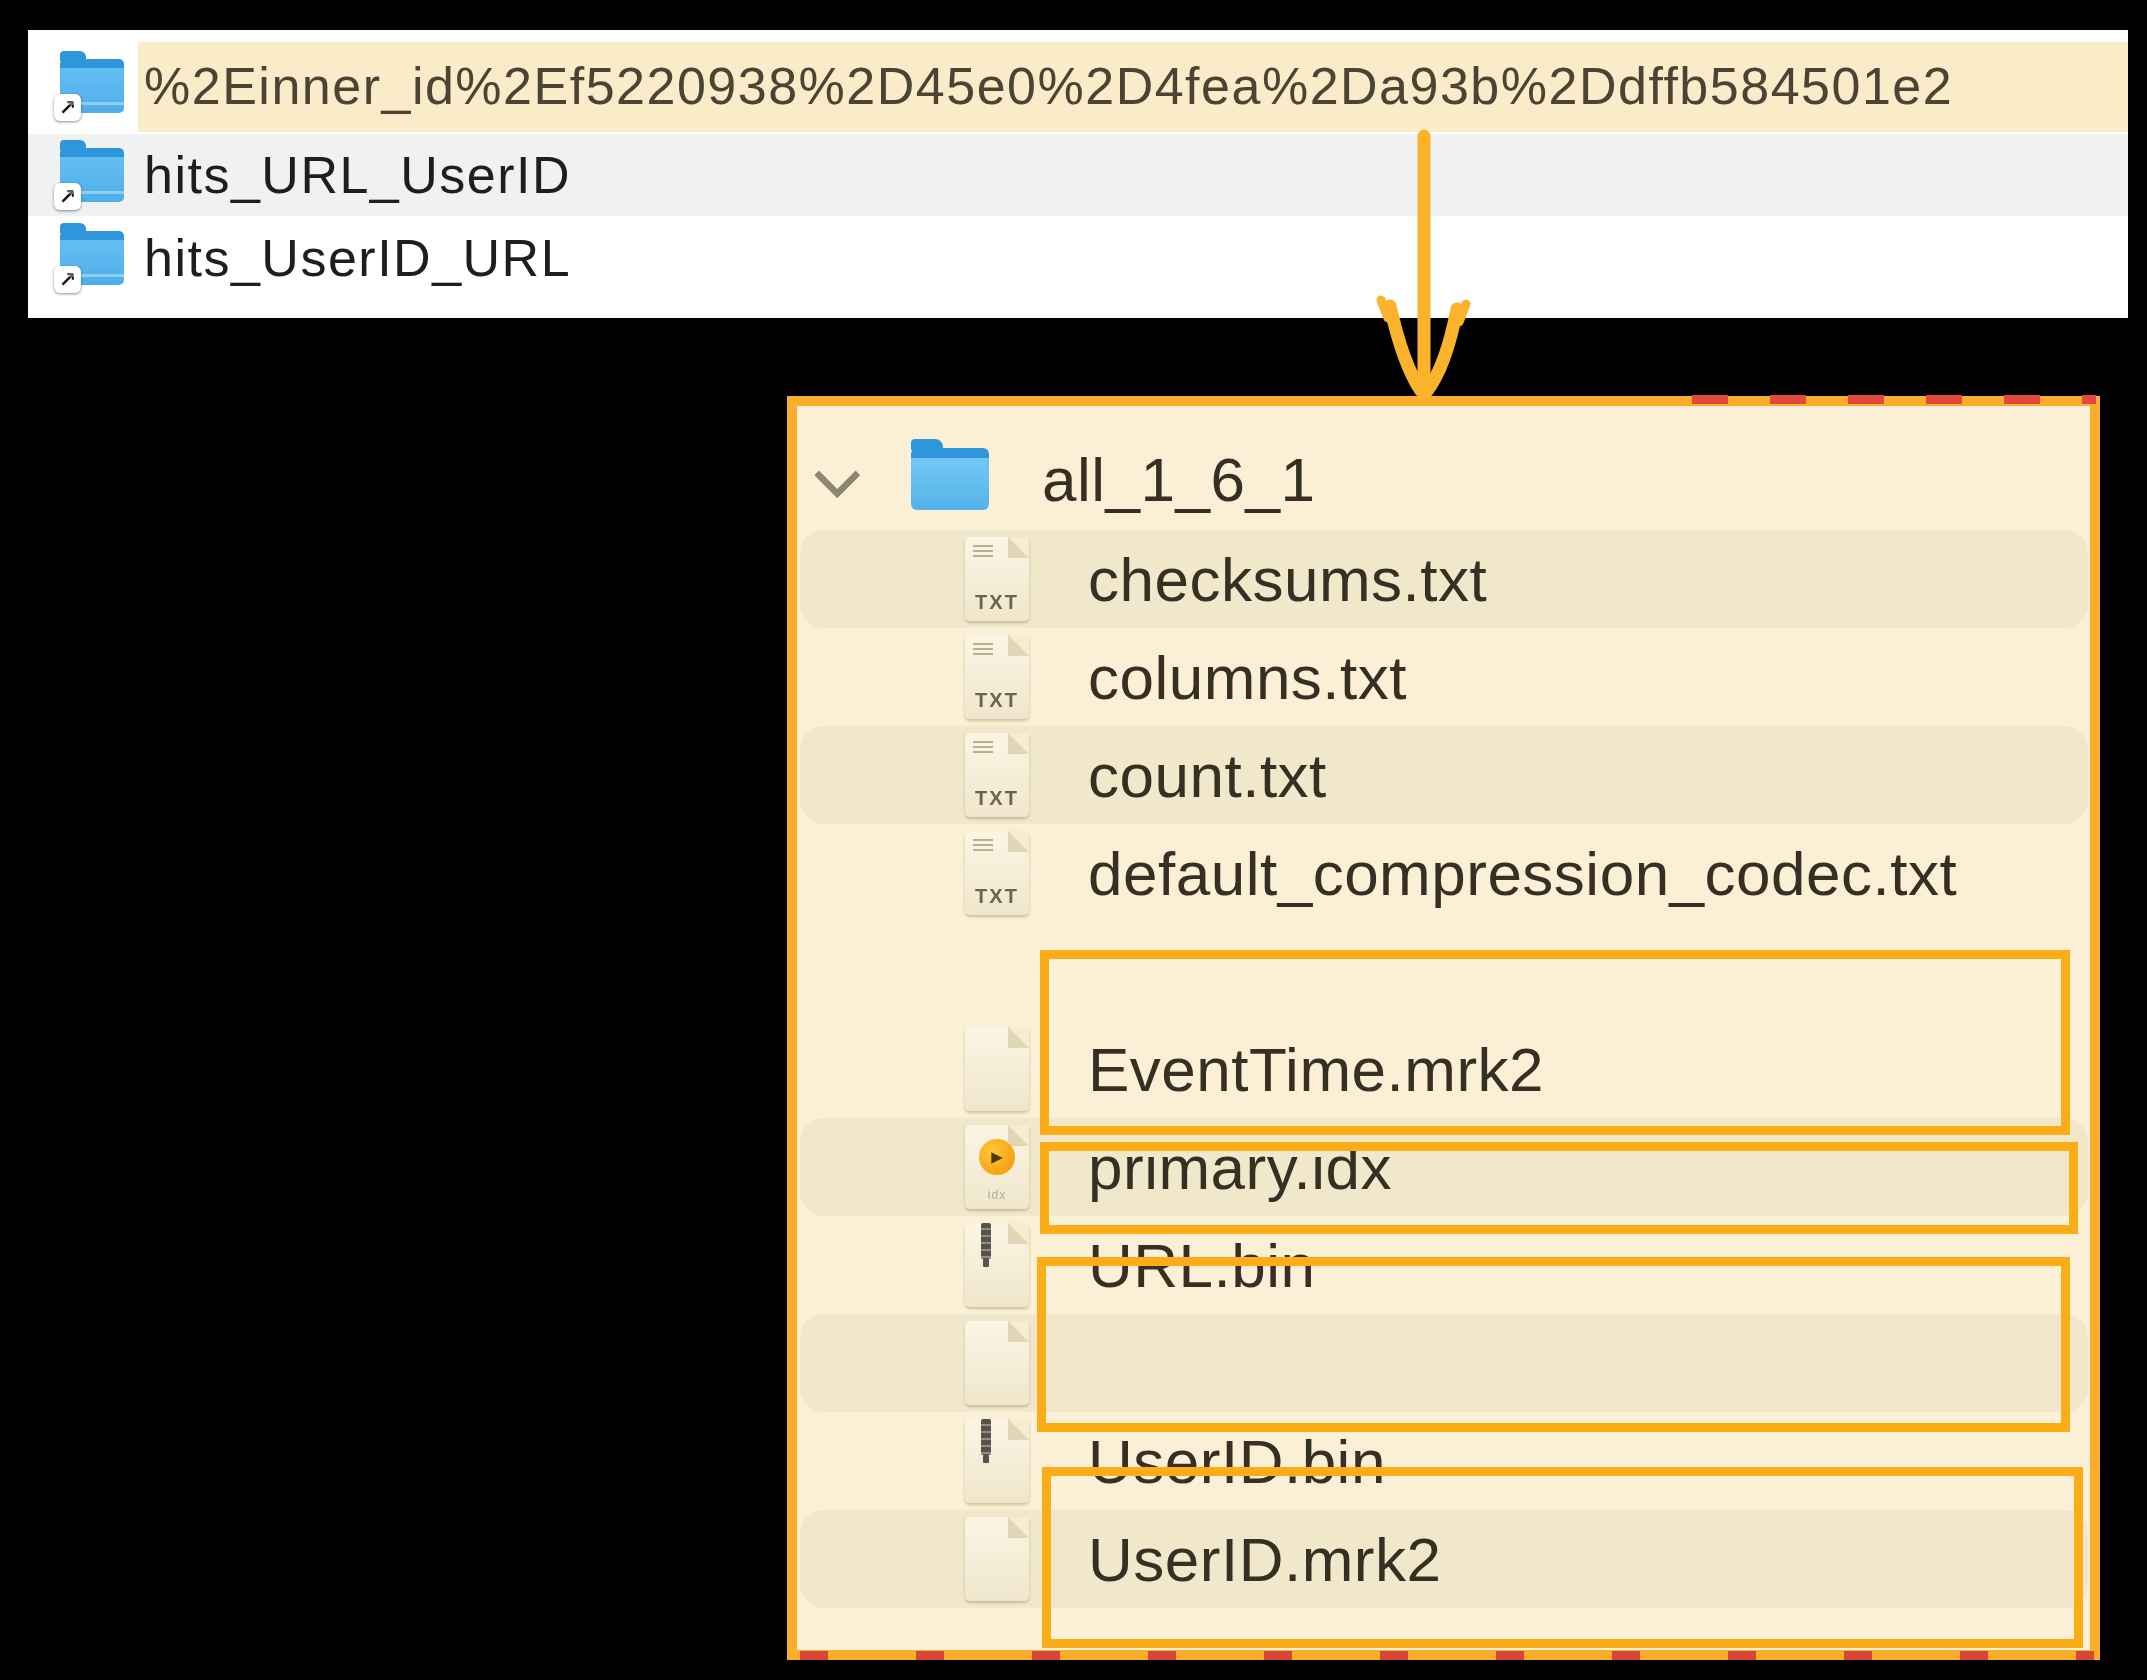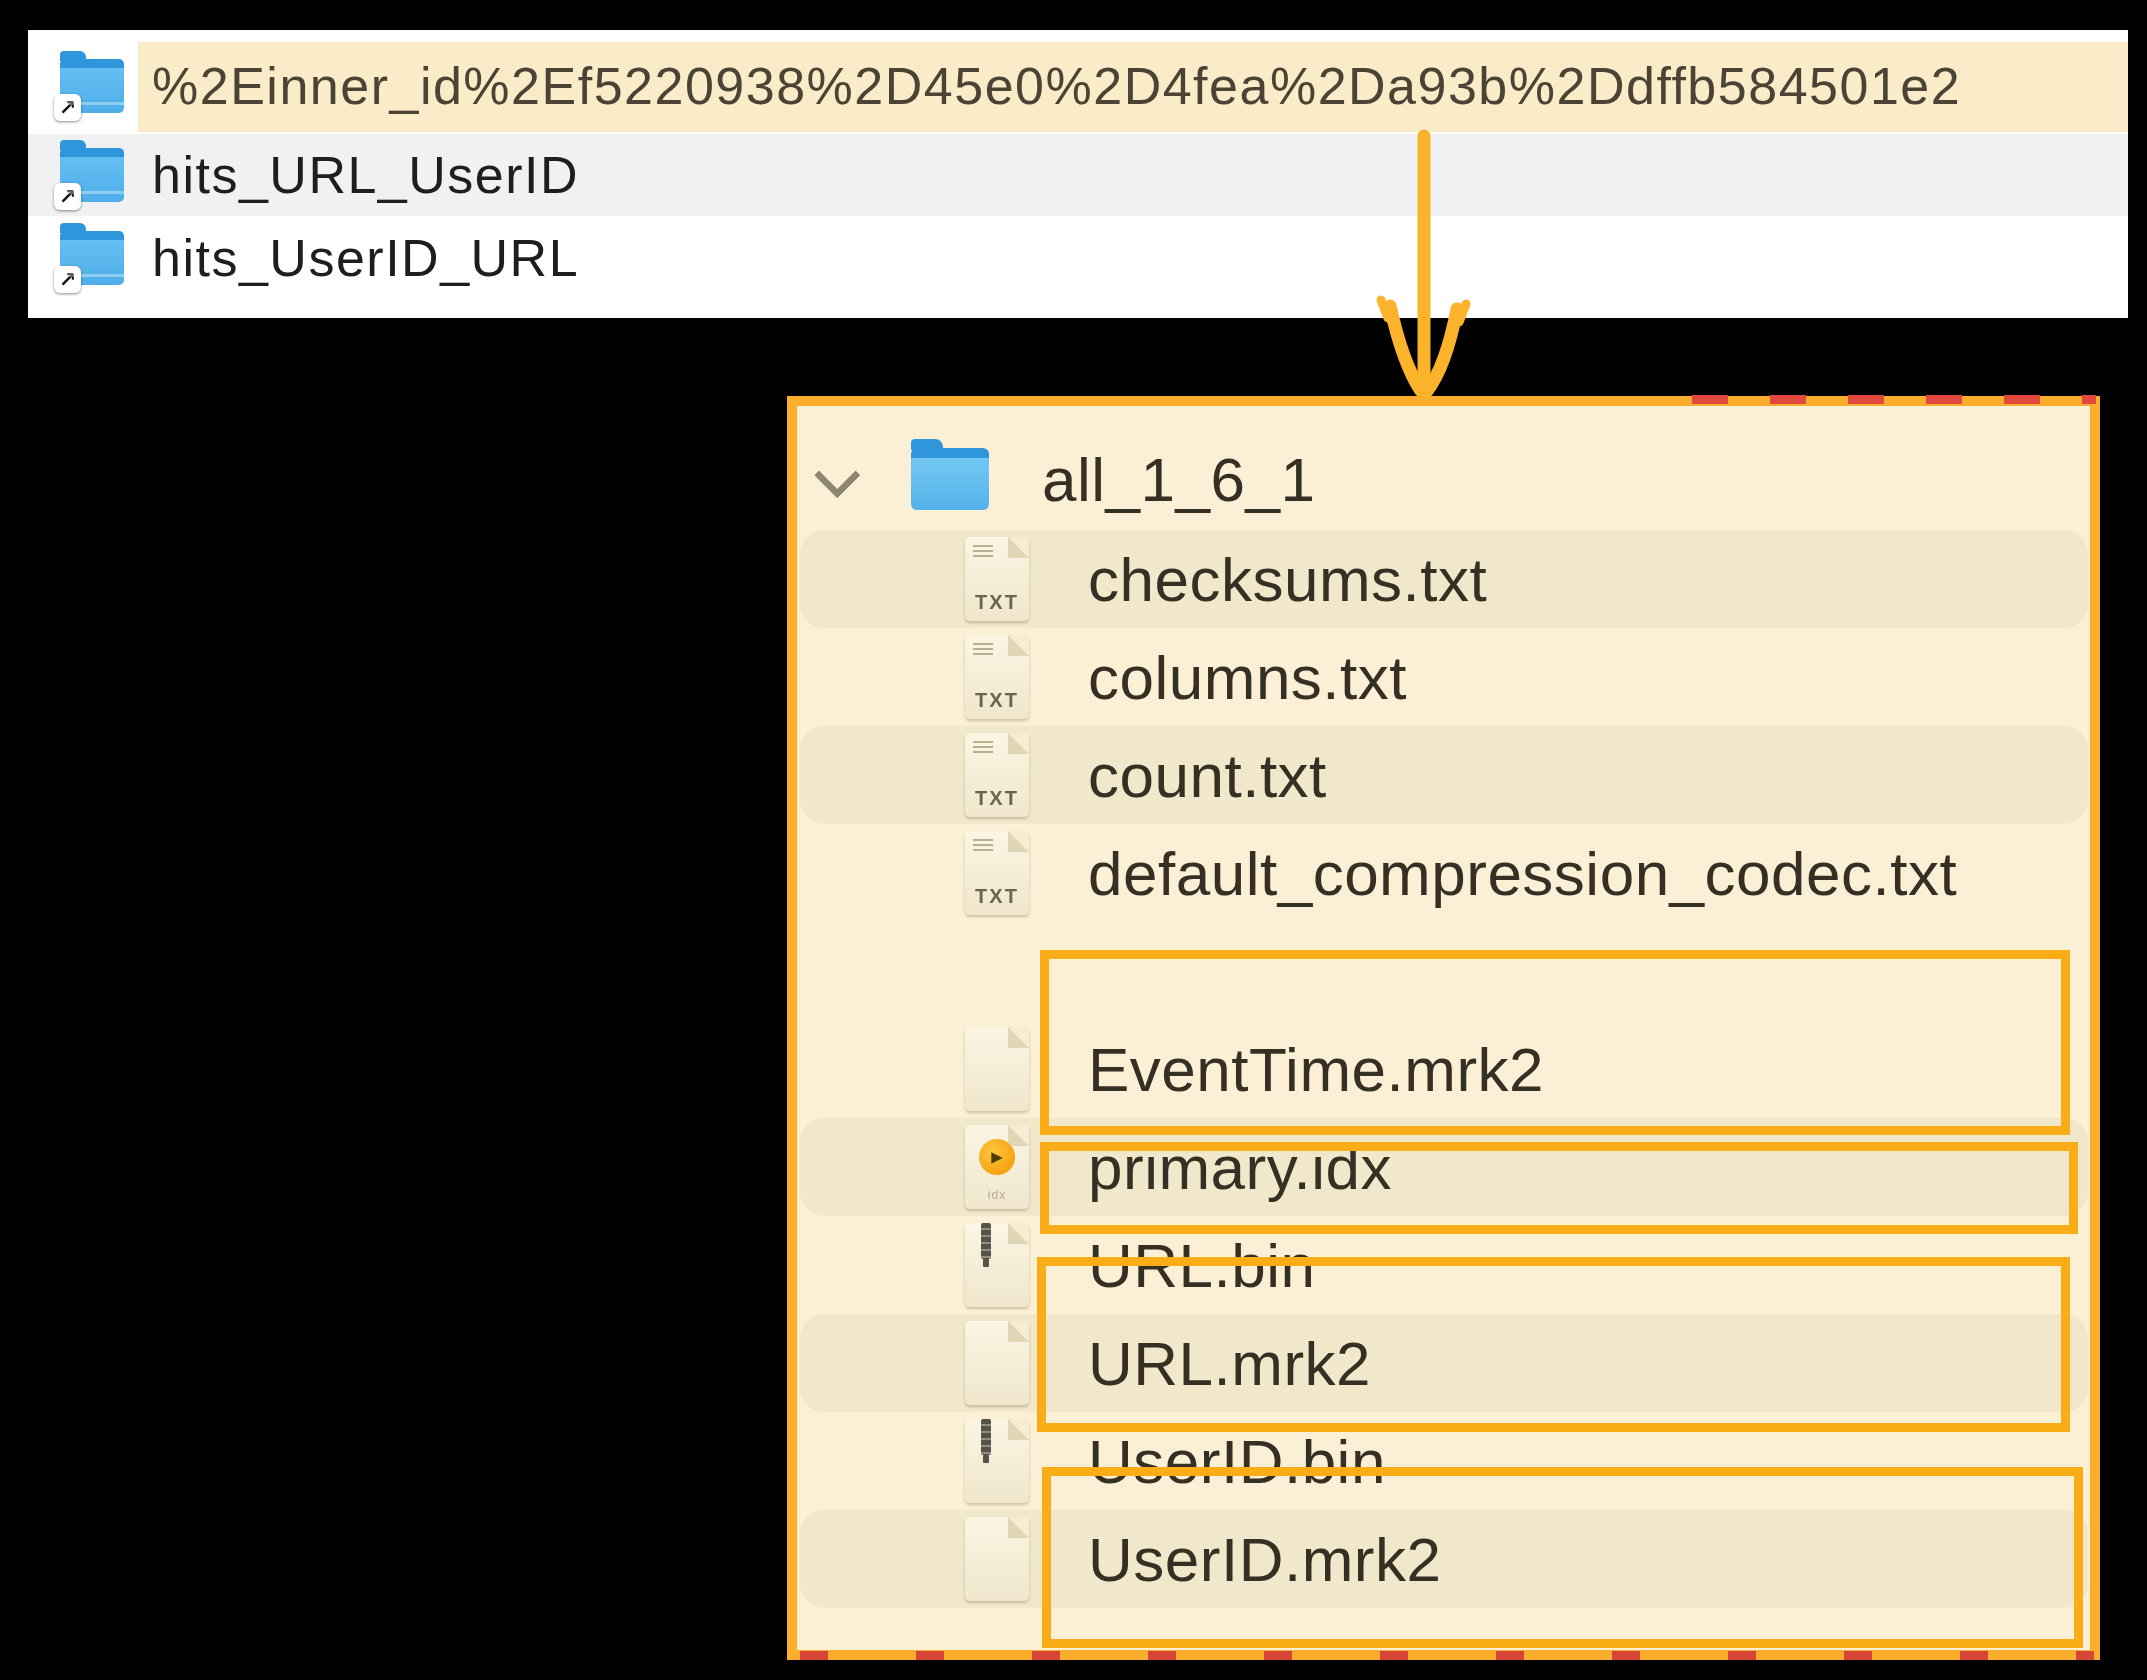--- a/index.html
+++ b/index.html
@@ -7,21 +7,21 @@
     position:relative;width:2147px;height:1680px;background:#000;
     font-family:"Liberation Sans","DejaVu Sans",sans-serif;overflow:hidden;
   }
   
   .top-panel{position:absolute;left:28px;top:30px;width:2100px;height:288px;background:#fff;}
   .t-row{position:absolute;left:0;right:0;height:88px;display:flex;align-items:center;}
   .t-row.r1{top:8px;height:96px;}
   .t-row.r1 .hl{position:absolute;left:110px;right:0;top:4px;bottom:2px;background:#FAEBC9;}
   .t-row.r2{top:104px;height:82px;background:#EFF1F2;}
   .t-row.r3{top:186px;height:84px;background:#fff;}
-  .t-label{margin-left:28px;font-size:52px;letter-spacing:1.5px;color:#1E1E1E;white-space:nowrap;position:relative;z-index:2;}
+  .t-label{margin-left:20px;font-size:52px;letter-spacing:1.5px;color:#1E1E1E;white-space:nowrap;position:relative;z-index:2;}
   .t-row.r1 .t-label{color:#4B4435;}
   
   .folder{position:relative;margin-left:32px;width:64px;height:54px;flex:0 0 auto;z-index:2;
     background:linear-gradient(180deg,#2F96DC 0%,#2F96DC 17%,#63BEF2 17%,#4FAEE9 100%);
     border-radius:5px;}
   .folder::before{content:"";position:absolute;top:-8px;left:0;width:26px;height:10px;
     background:#2F96DC;border-radius:4px 6px 0 0;}
   .folder::after{content:"";position:absolute;left:0;right:0;bottom:8px;height:3px;background:rgba(255,255,255,.35);}
   .alias{position:absolute;left:-6px;bottom:-8px;width:27px;height:27px;background:#fff;border-radius:6px;
     box-shadow:0 1px 3px rgba(0,0,0,.45);display:flex;align-items:center;justify-content:center;
@@ -174,21 +174,20 @@
         <div class="fold"></div>
         <div class="zip"></div>
       </div>
     <div class="f-label">URL.bin</div>
   </div>
 
   <div class="f-row band" style="top:908px;">
     <div class="doc mrk">
         <div class="fold"></div>
       </div>
-    <div class="f-label">URL.mrk2</div>
   </div>
 
   <div class="f-row" style="top:1006px;">
     <div class="doc bin">
         <div class="fold"></div>
         <div class="zip"></div>
       </div>
     <div class="f-label">UserID.bin</div>
   </div>
 

